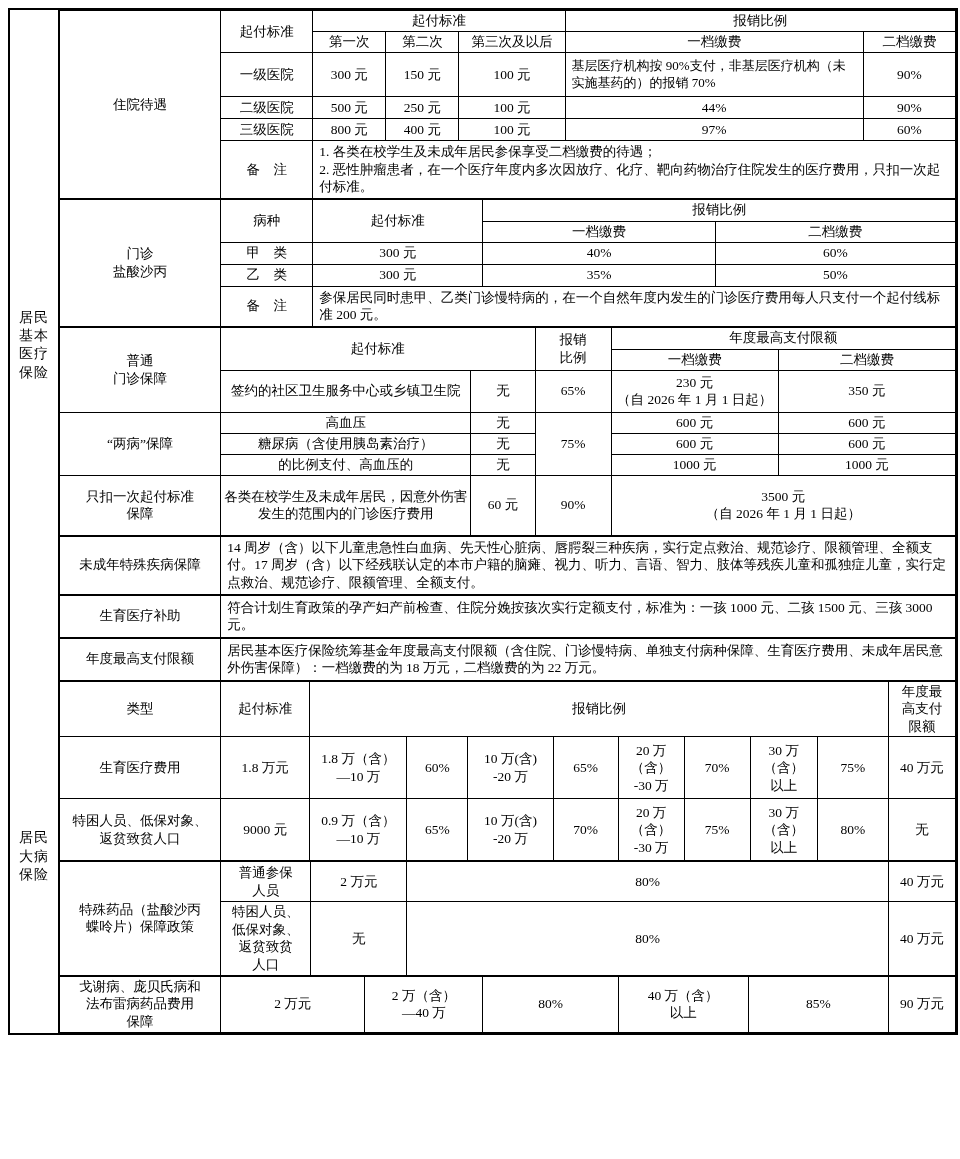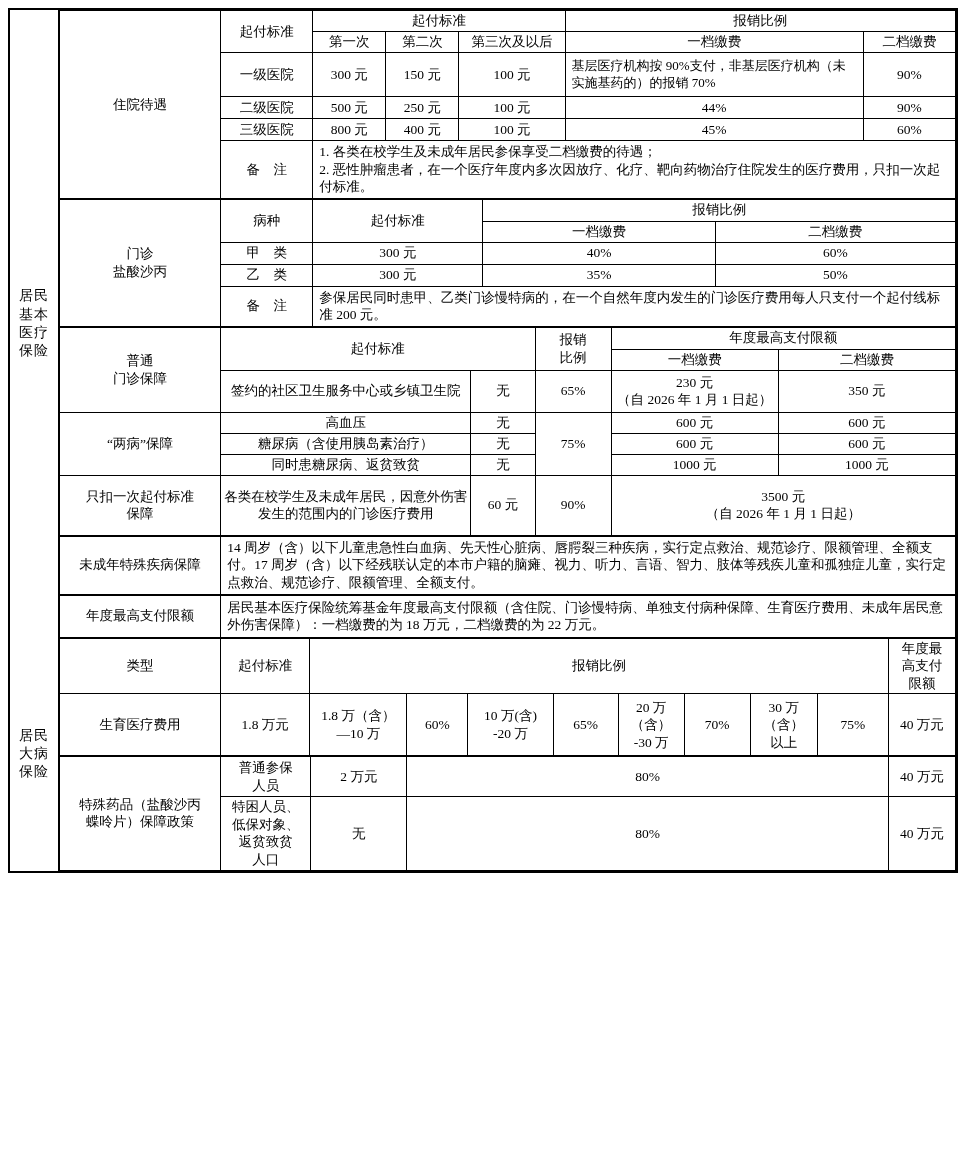--- a/index.html
+++ b/index.html
@@ -67,21 +67,21 @@
           <td>250 元</td>
           <td>100 元</td>
           <td>44%</td>
           <td>90%</td>
         </tr>
         <tr style="height:22px">
           <td>三级医院</td>
           <td>800 元</td>
           <td>400 元</td>
           <td>100 元</td>
-          <td>45%</td>
+          <td>97%</td>
           <td>60%</td>
         </tr>
         <tr style="height:54px">
           <td>备　注</td>
           <td colspan="5" class="l">1. 各类在校学生及未成年居民参保享受二档缴费的待遇；
 2. 恶性肿瘤患者，在一个医疗年度内多次因放疗、化疗、靶向药物治疗住院发生的医疗费用，只扣一次起付标准。</td>
         </tr>
       </tbody>
         </table>
 
@@ -163,21 +163,21 @@
           <td>600 元</td>
           <td>600 元</td>
         </tr>
         <tr style="height:21px">
           <td>糖尿病（含使用胰岛素治疗）</td>
           <td>无</td>
           <td>600 元</td>
           <td>600 元</td>
         </tr>
         <tr style="height:21px">
-          <td>同时患糖尿病、返贫致贫</td>
+          <td>的比例支付、高血压的</td>
           <td>无</td>
           <td>1000 元</td>
           <td>1000 元</td>
         </tr>
         <tr style="height:60px">
           <td>只扣一次起付标准
 保障</td>
           <td>各类在校学生及未成年居民，因意外伤害发生的范围内的门诊医疗费用</td>
           <td>60 元</td>
           <td>90%</td>
@@ -193,20 +193,32 @@
             <col style="width:734px">
           </colgroup>
         <tbody>
             <tr style="height:58px">
           <td>未成年特殊疾病保障</td>
           <td class="l">14 周岁（含）以下儿童患急性白血病、先天性心脏病、唇腭裂三种疾病，实行定点救治、规范诊疗、限额管理、全额支付。17 周岁（含）以下经残联认定的本市户籍的脑瘫、视力、听力、言语、智力、肢体等残疾儿童和孤独症儿童，实行定点救治、规范诊疗、限额管理、全额支付。</td>
         </tr>
       </tbody>
         </table>
 
+      <table>
+        <colgroup>
+            <col style="width:161px">
+            <col style="width:734px">
+          </colgroup>
+        <tbody>
+            <tr style="height:42px">
+          <td>生育医疗补助</td>
+          <td class="l">符合计划生育政策的孕产妇产前检查、住院分娩按孩次实行定额支付，标准为：一孩 1000 元、二孩 1500 元、三孩 3000 元。</td>
+        </tr>
+      </tbody>
+        </table>
 
 
       <table>
         <colgroup>
             <col style="width:161px">
             <col style="width:734px">
           </colgroup>
         <tbody>
             <tr style="height:42px">
           <td>年度最高支付限额</td>
@@ -258,20 +270,40 @@
           <td>20 万
 （含）
 -30 万</td>
           <td>70%</td>
           <td>30 万
 （含）
 以上</td>
           <td>75%</td>
           <td>40 万元</td>
         </tr>
+        <tr style="height:62px">
+          <td>特困人员、低保对象、
+返贫致贫人口</td>
+          <td>9000 元</td>
+          <td>0.9 万（含）
+—10 万</td>
+          <td>65%</td>
+          <td>10 万(含)
+-20 万</td>
+          <td>70%</td>
+          <td>20 万
+（含）
+-30 万</td>
+          <td>75%</td>
+          <td>30 万
+（含）
+以上</td>
+          <td>80%</td>
+          <td>无</td>
+        </tr>
       </tbody>
         </table>
 
       <table>
         <colgroup>
             <col style="width:161px">
             <col style="width:90px">
             <col style="width:96px">
             <col style="width:481px">
             <col style="width:67px">
@@ -291,16 +323,42 @@
 低保对象、
 返贫致贫
 人口</td>
           <td>无</td>
           <td>80%</td>
           <td>40 万元</td>
         </tr>
       </tbody>
         </table>
 
+      <table>
+        <colgroup>
+            <col style="width:161px">
+            <col style="width:144px">
+            <col style="width:118px">
+            <col style="width:135px">
+            <col style="width:130px">
+            <col style="width:140px">
+            <col style="width:67px">
+          </colgroup>
+        <tbody>
+            <tr style="height:56px">
+          <td>戈谢病、庞贝氏病和
+法布雷病药品费用
+保障</td>
+          <td>2 万元</td>
+          <td>2 万（含）
+—40 万</td>
+          <td>80%</td>
+          <td>40 万（含）
+以上</td>
+          <td>85%</td>
+          <td>90 万元</td>
+        </tr>
+      </tbody>
+        </table>
 
     </div>
   </div>
 </div>
 
 </body></html>

